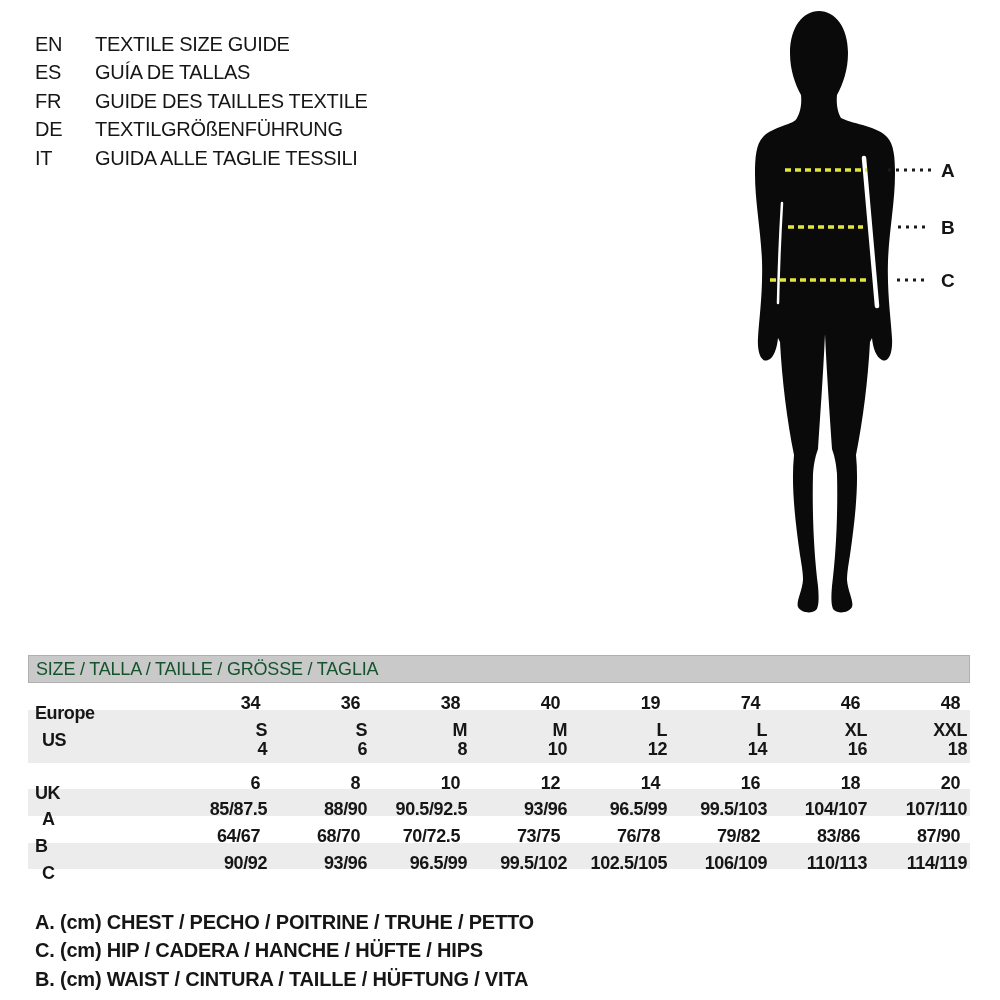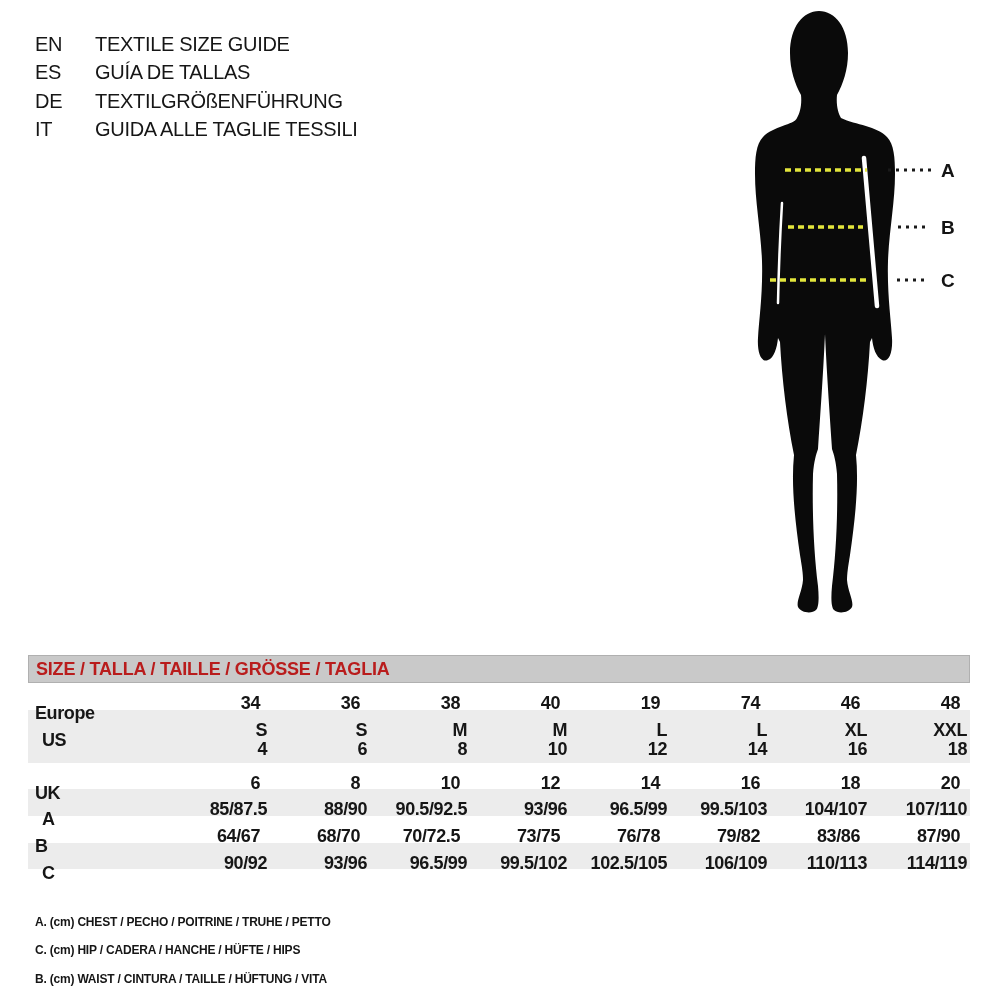--- a/index.html
+++ b/index.html
@@ -21,47 +21,51 @@
   
   .figure-wrap{position:absolute;left:753px;top:8px;width:215px;height:612px;}
   .figure-wrap svg{display:block;width:215px;height:612px;}
   .measure-label{font-family:"Liberation Sans","DejaVu Sans",sans-serif;font-size:19px;font-weight:700;fill:#141414;}
   
   .section-title{position:absolute;left:35px;top:617px;font-size:17.5px;font-weight:bold;letter-spacing:-0.2px;}
   
   .size-table{position:absolute;left:28px;top:655px;width:942px;}
   .t-header{
     box-sizing:border-box;height:28px;line-height:26px;background:var(--header-bg);
-    border:1px solid #b0b0b0;padding-left:7px;font-size:18px;font-weight:bold;
-    color:#b91c1c;letter-spacing:-0.2px;
+    border:1px solid #b0b0b0;padding-left:7px;font-size:18px;font-weight:normal;
+    color:#14532d;letter-spacing:-0.2px;
   }
   .trow{
     display:grid;grid-template-columns:132px repeat(8,100px);align-items:center;
     height:26.6px;font-size:18px;font-weight:bold;letter-spacing:-0.4px;
   }
   .trow.shaded{background:var(--shaded);padding-left:7px;}
   .tlabel{padding-left:7px;text-align:left;margin-top:20px;}
   .tcell{text-align:right;}
   
   .legend{position:absolute;left:35px;top:908px;}
-  .legend-line{font-size:12px;font-weight:bold;line-height:28.3px;letter-spacing:-0.2px;}
+  .legend-line{font-size:20px;font-weight:bold;line-height:28.3px;letter-spacing:-0.2px;}
 </style>
 </head>
 <body>
 
 <div class="canvas">
 
   <div class="lang-block">
     <div class="lang-row">
       <span class="lang-code">EN</span>
       <span class="lang-text">TEXTILE SIZE GUIDE</span>
     </div>
     <div class="lang-row">
       <span class="lang-code">ES</span>
       <span class="lang-text">GUÍA DE TALLAS</span>
+    </div>
+    <div class="lang-row">
+      <span class="lang-code">FR</span>
+      <span class="lang-text">GUIDE DES TAILLES TEXTILE</span>
     </div>
     <div class="lang-row">
       <span class="lang-code">DE</span>
       <span class="lang-text">TEXTILGRÖßENFÜHRUNG</span>
     </div>
     <div class="lang-row">
       <span class="lang-code">IT</span>
       <span class="lang-text">GUIDA ALLE TAGLIE TESSILI</span>
     </div>
   </div>

